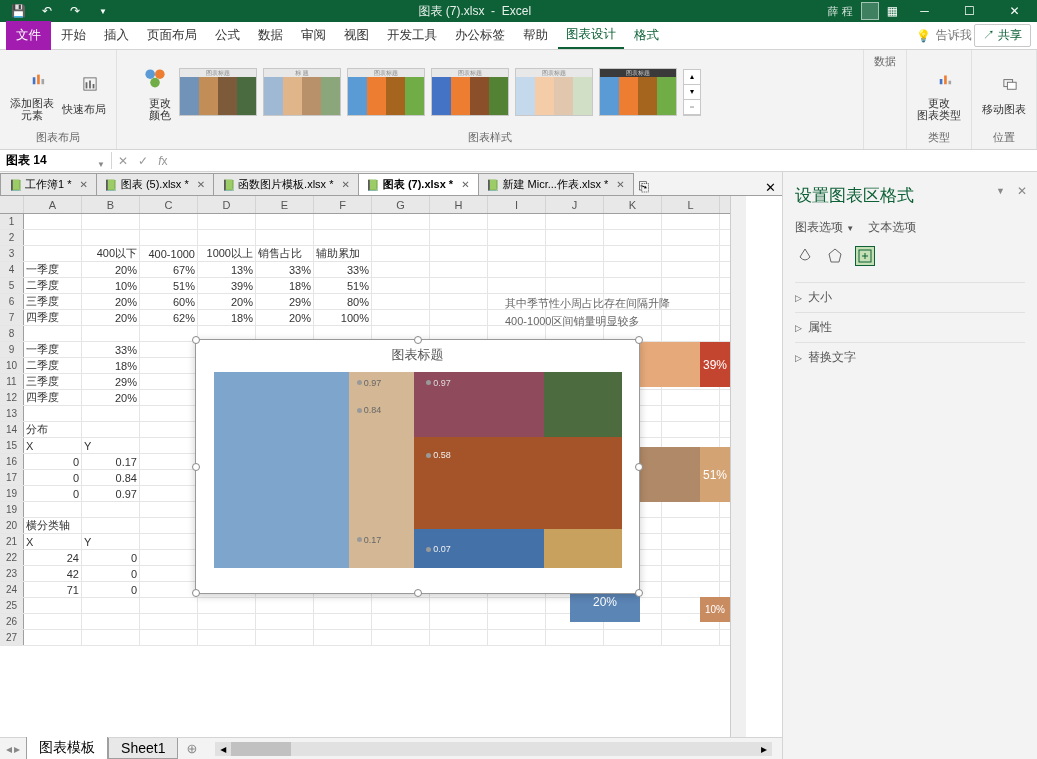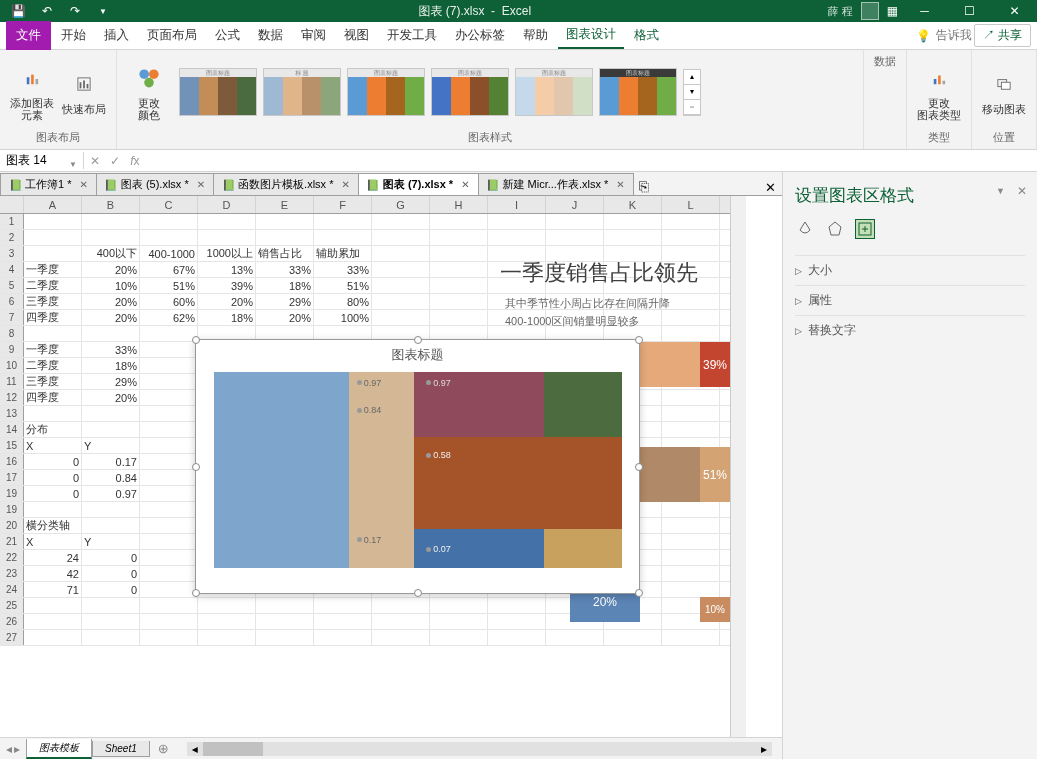--- a/index.html
+++ b/index.html
@@ -17,33 +17,33 @@
 .menubar .tab.active { color: #0e6137; border-bottom: 2px solid #0e6137; font-weight: 500; }
 .menubar .tab.sub { color: #0e6137; }
 .menubar .spacer { flex: 1; }
 .menubar .tell { display: flex; align-items: center; gap: 4px; color: #777; }
 .menubar .share { border: 1px solid #c8c8c8; padding: 2px 8px; border-radius: 2px; color: #0e6137; }
 
 .ribbon { height: 100px; background: #f3f3f3; display: flex; border-bottom: 1px solid #d4d4d4; }
 .ribbon-group { border-right: 1px solid #e1e1e1; padding: 4px 10px 2px; display: flex; flex-direction: column; }
 .ribbon-group .body { flex: 1; display: flex; align-items: center; gap: 8px; }
 .ribbon-group .label { text-align: center; font-size: 11px; color: #666; padding-bottom: 2px; }
-.rbtn { display: flex; flex-direction: column; align-items: center; gap: 2px; font-size: 11px; color: #333; min-width: 44px; }
+.rbtn { display: flex; flex-direction: column; align-items: flex-end; gap: 2px; font-size: 11px; color: #333; min-width: 44px; }
 .rbtn .ico { width: 32px; height: 32px; display: flex; align-items: center; justify-content: center; }
 
 .styles-gallery { flex: 1; display: flex; gap: 6px; align-items: center; overflow: hidden; }
 .style-thumb { width: 78px; height: 48px; border: 1px solid #c8c8c8; background: #fff; display: flex; flex-direction: column; }
 .style-thumb .hdr { height: 8px; background: #e8e8e8; font-size: 6px; text-align: center; color: #888; }
 .style-thumb .bars { flex: 1; display: flex; }
 .style-thumb .b1 { flex: 1; }
 .gallery-scroll { display: flex; flex-direction: column; border: 1px solid #c8c8c8; }
 .gallery-scroll span { width: 16px; height: 15px; display: flex; align-items: center; justify-content: center; font-size: 8px; background: #fff; border-bottom: 1px solid #c8c8c8; }
 
 .formula-bar { height: 22px; background: #fff; border-bottom: 1px solid #d4d4d4; display: flex; align-items: center; }
-.name-box { width: 84px; border-right: 1px solid #d4d4d4; padding: 0 6px; display: flex; align-items: flex-end; justify-content: space-between; }
+.name-box { width: 112px; border-right: 1px solid #d4d4d4; padding: 0 6px; display: flex; align-items: flex-end; justify-content: space-between; font-weight: bold; }
 .fx-btns { display: flex; padding: 0 6px; gap: 10px; color: #999; }
 .fx-input { flex: 1; padding: 0 6px; }
 
 .workspace { display: flex; height: 587px; }
 .sheet-area { flex: 1; display: flex; flex-direction: column; background: #fff; }
 .wb-tabs { height: 24px; background: #f3f3f3; display: flex; align-items: flex-end; border-bottom: 1px solid #9f9f9f; }
 .wb-tab { height: 22px; background: #e8e8e8; border: 1px solid #9f9f9f; border-bottom: none; padding: 2px 8px; display: flex; align-items: center; gap: 4px; font-size: 11px; margin-right: -1px; position: relative; }
 .wb-tab.active { background: #fff; z-index: 1; }
 .wb-tab .xcl { width: 12px; height: 12px; }
 .wb-tab .close { font-size: 10px; color: #666; margin-left: 4px; }
@@ -79,21 +79,21 @@
 .side-panel { width: 255px; background: #f3f3f3; border-left: 1px solid #d4d4d4; padding: 12px; }
 .side-panel h2 { font-size: 17px; color: #0e6137; font-weight: normal; margin-bottom: 12px; }
 .side-opts { display: flex; gap: 14px; font-size: 12px; color: #555; margin-bottom: 10px; }
 .side-icons { display: flex; gap: 10px; margin: 10px 0 16px; }
 .side-icons span { width: 20px; height: 20px; display: flex; align-items: center; justify-content: center; }
 .side-icons .sel { background: #c5e0b4; border: 1px solid #0e6137; }
 .side-sect { padding: 6px 0; font-size: 12px; color: #555; display: flex; align-items: center; gap: 6px; border-top: 1px solid #e1e1e1; }
 
 .sheet-tabs { height: 22px; display: flex; align-items: center; background: #f3f3f3; border-top: 1px solid #d4d4d4; }
 .sheet-nav { display: flex; padding: 0 6px; gap: 2px; color: #888; }
-.sheet-tab { padding: 2px 12px; border: 1px solid #9f9f9f; border-top: none; background: #e8e8e8; font-size: 10px; font-style: italic; }
+.sheet-tab { padding: 2px 12px; border: 1px solid #9f9f9f; border-top: none; background: #e8e8e8; font-size: 14px; }
 .sheet-tab.active { background: #fff; border-bottom: 2px solid #0e6137; }
 .sheet-add { padding: 0 8px; font-size: 13px; color: #888; }
 .hscroll { flex: 1; margin: 0 10px; height: 14px; background: #e1e1e1; display: flex; }
 .hscroll .thumb { width: 60px; background: #c1c1c1; }
 
 svg.ic { width: 14px; height: 14px; }
 </style>
 </head>
 <body>
 
@@ -747,21 +747,20 @@
               <div class="cell"></div>
               <div class="cell"></div>
               <div class="cell"></div>
               <div class="cell"></div>
               <div class="cell"></div>
               <div class="cell"></div>
               <div class="cell"></div>
             </div>
           </div>
 
-        <div class="big-title">一季度销售占比领先</div>
         <div class="sub1">其中季节性小周占比存在间隔升降</div>
         <div class="sub2">400-1000区间销量明显较多</div>
 
         <div class="bg-chart">
           <div class="bg-bar" style="left:80px;top:0;width:60px;height:45px;background:#e6a97a"></div>
           <div class="bg-bar" style="left:140px;top:0;width:30px;height:45px;background:#c4452f;color:#fff">39%</div>
           <div class="bg-bar" style="left:80px;top:105px;width:60px;height:55px;background:#b08968"></div>
           <div class="bg-bar" style="left:140px;top:105px;width:30px;height:55px;background:#d4a373;color:#fff">51%</div>
           <div class="bg-bar" style="left:10px;top:240px;width:70px;height:40px;background:#5b85b5;color:#fff">20%</div>
           <div class="bg-bar" style="left:140px;top:255px;width:30px;height:25px;background:#c98b60;color:#fff;font-size:10px">10%</div>
@@ -823,20 +822,24 @@
         <div style="flex:1"></div>
         <span style="width:16px;text-align:center">▸</span>
       </div>
     </div>
   </div>
 
   <div class="side-panel" style="position:relative">
     <span style="position:absolute;right:32px;top:14px;color:#888;font-size:9px">▼</span>
     <span style="position:absolute;right:10px;top:12px;color:#888">✕</span>
     <h2>设置图表区格式</h2>
+    <div class="side-opts">
+      <span><span>图表选项</span> <span style="font-size:8px">▼</span></span>
+      <span>文本选项</span>
+    </div>
     <div class="side-icons">
       <span>
           <svg width="18" height="18" viewBox="0 0 18 18">
             <path d="M9 2 L14 10 Q9 16 4 10 Z" fill="none" stroke="#666"></path>
           </svg>
         </span>
       <span>
           <svg width="18" height="18" viewBox="0 0 18 18">
             <polygon points="9,2 15,7 13,15 5,15 3,7" fill="none" stroke="#666"></polygon>
           </svg>

